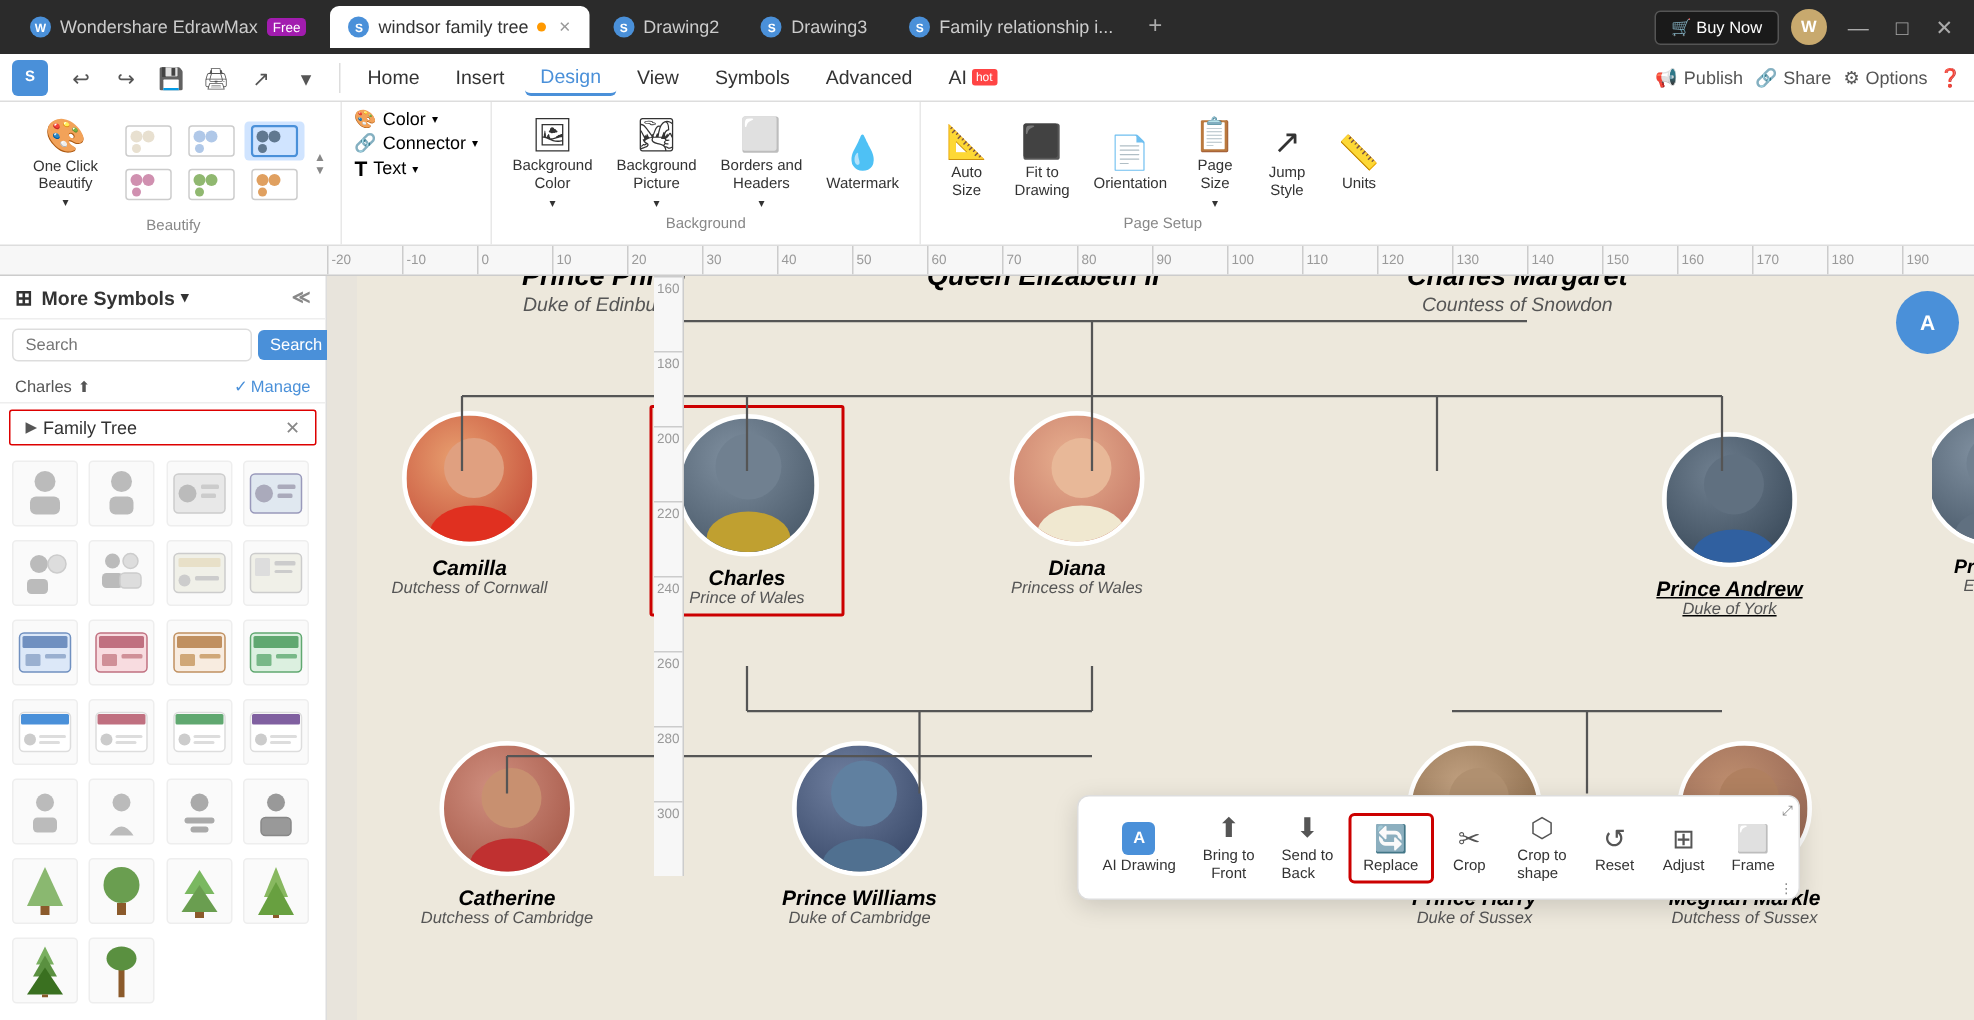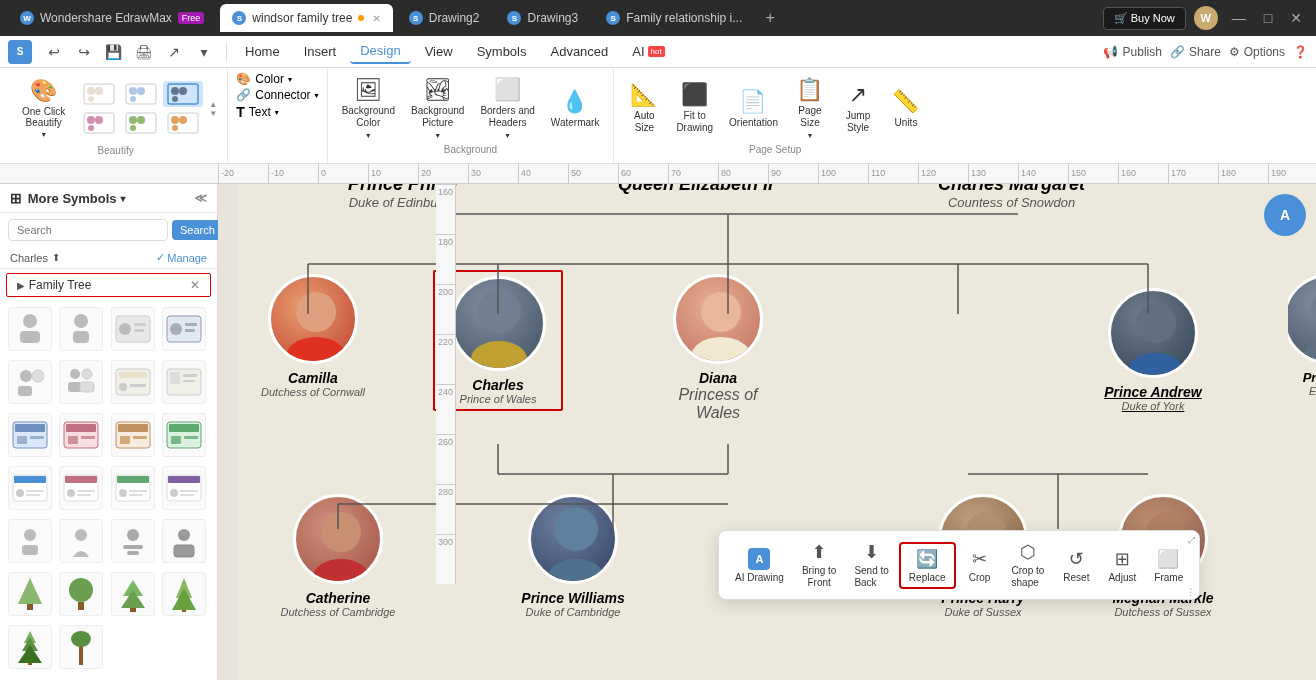--- a/index.html
+++ b/index.html
@@ -897,21 +897,21 @@
       </div>
 
       <div style="position:absolute;top:90px;left:420px;display:flex;flex-direction:column;align-items:center;width:120px;">
         <div style="width:90px;height:90px;border-radius:50%;background:radial-gradient(circle at 45% 35%,#e8b090,#c07060);border:3px solid #fff;overflow:hidden;">
           <svg viewBox="0 0 90 90" width="90" height="90">
               <circle cx="45" cy="35" r="20" fill="#e8b898"></circle>
               <ellipse cx="45" cy="80" rx="30" ry="20" fill="#f0e8d0"></ellipse>
             </svg>
         </div>
         <span style="font-size:14px;font-weight:bold;font-style:italic;margin-top:6px;">Diana</span>
-        <span style="font-size:16px;font-style:italic;color:#555;text-align:center;">Princess of Wales</span>
+        <span style="font-size:11px;font-style:italic;color:#555;text-align:center;">Princess of Wales</span>
       </div>
 
 
       <div style="position:absolute;top:104px;left:850px;display:flex;flex-direction:column;align-items:center;width:130px;text-decoration:underline;">
         <div style="width:90px;height:90px;border-radius:50%;background:radial-gradient(circle at 40% 30%,#708090,#304050);border:3px solid #fff;overflow:hidden;">
           <svg viewBox="0 0 90 90" width="90" height="90">
               <circle cx="45" cy="32" r="20" fill="#607080"></circle>
               <ellipse cx="45" cy="80" rx="28" ry="18" fill="#3060a0"></ellipse>
             </svg>
         </div>

